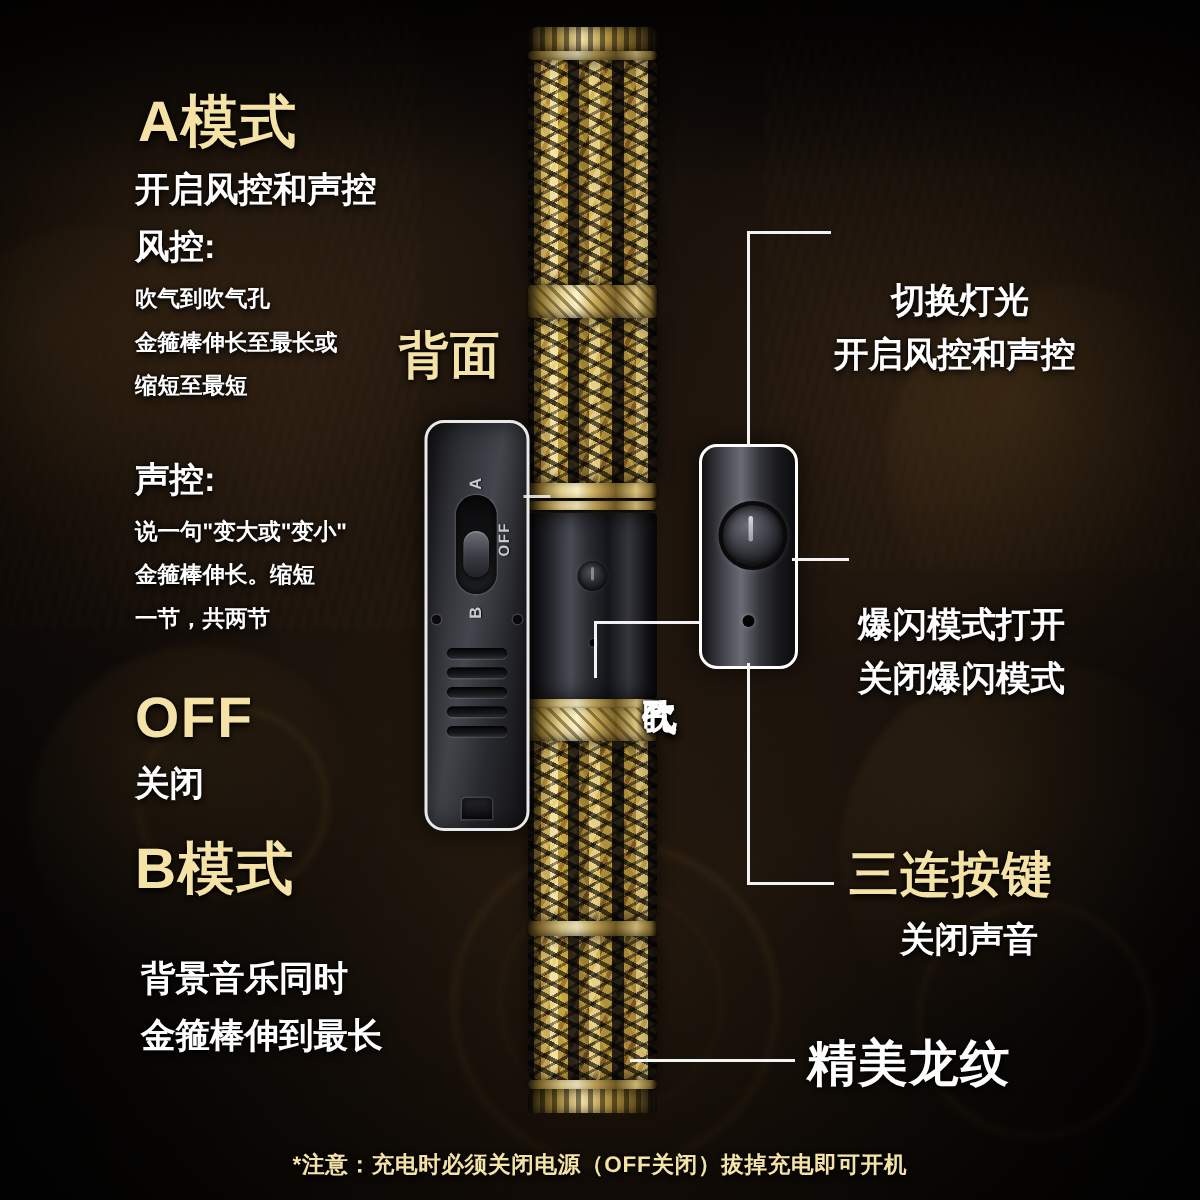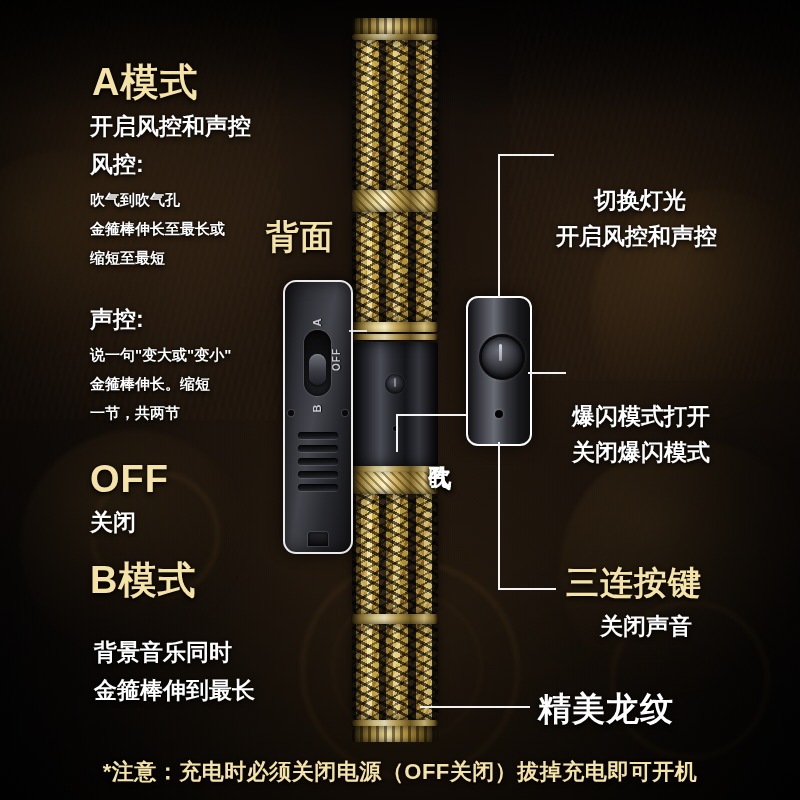--- a/index.html
+++ b/index.html
@@ -183,21 +183,21 @@
     color:#fdfdfd;font-weight:700;
     text-shadow:0 2px 5px rgba(0,0,0,.95),0 0 2px rgba(0,0,0,.9);
   }
   .h1{font-size:38px;letter-spacing:1px;}
   .h2{font-size:33px;letter-spacing:1px;}
   .sub{font-size:23px;}
   .body{font-size:15px;}
   .vert{writing-mode:vertical-rl;text-orientation:upright;line-height:1.05;}
   #footer-note{
     position:absolute;left:0;right:0;bottom:14px;text-align:center;
-    font-size:22px;letter-spacing:.5px;
+    font-size:15px;letter-spacing:.5px;
   }
 </style>
 </head>
 <body>
 
 <div id="stage">
 
   <div class="bg bg-base"></div>
 
   <div class="fur" style="left:-20px;top:0;width:300px;height:420px;"></div>

